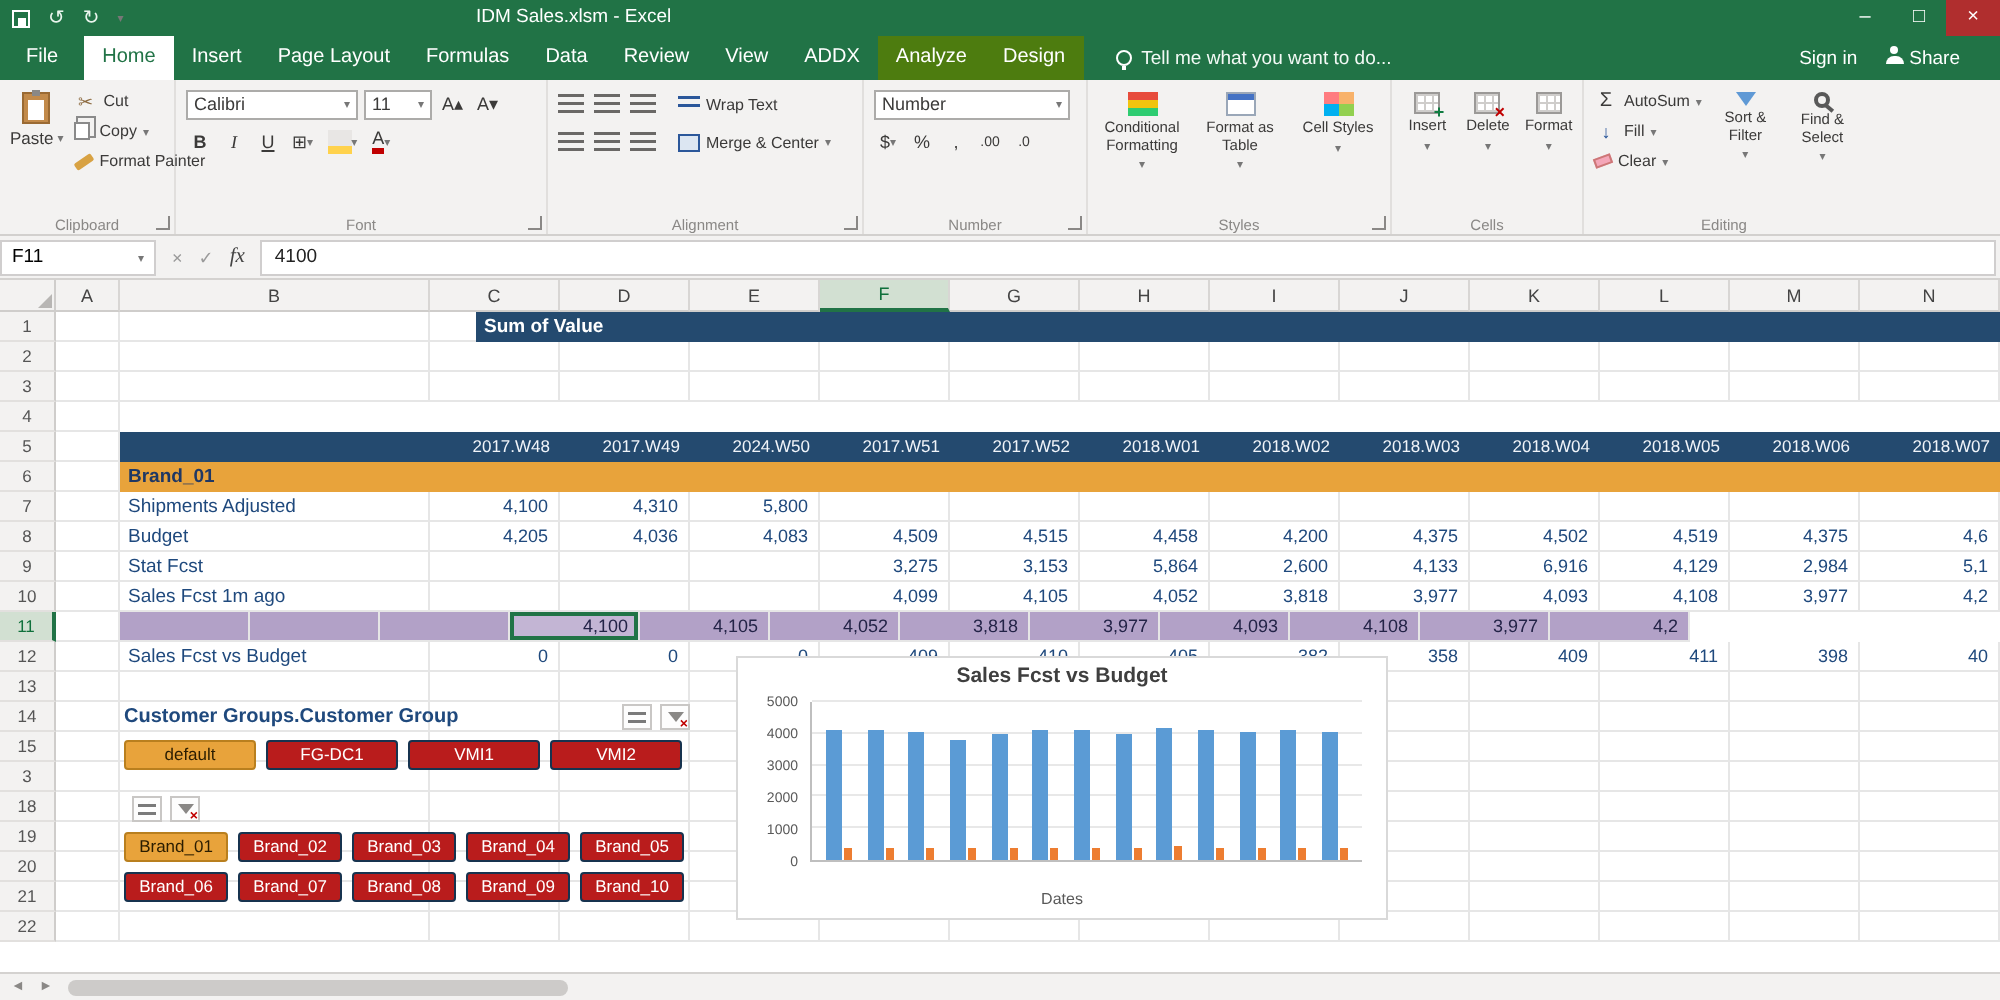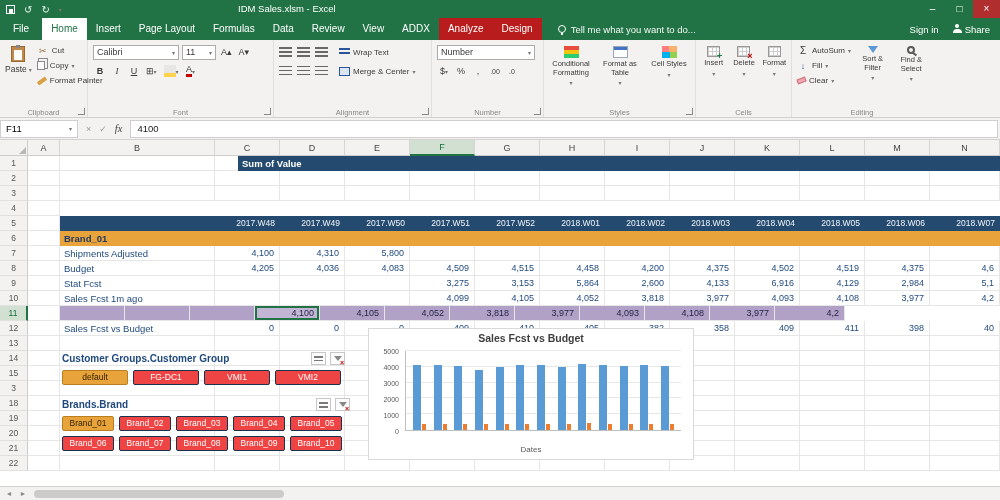--- a/index.html
+++ b/index.html
@@ -16,25 +16,25 @@
   .ctxhdr{position:absolute;left:428px;top:0;width:112px;height:18px;background:#40906a;color:#eaf5ee;text-align:center;line-height:18px;font-size:8.5px}
   .wincontrols{position:absolute;right:0;top:0;display:flex}
   .wincontrols span{width:27px;height:18px;text-align:center;line-height:17px;font-size:10px;color:#fff}
   .wincontrols .close{background:#b02e2e}
 
   
   .tabbar{height:22px;background:#217346;display:flex;align-items:stretch;color:#fff;font-size:10px;position:relative}
   .tab,.file-tab{padding:0 9px;line-height:22px;white-space:nowrap;cursor:default}
   .file-tab{padding:0 13px}
   .tab.active{background:#fff;color:#217346}
-  .tab.ctx{background:#b91c1c}
+  .tab.ctx{background:#4d7c0f}
   .tellme{display:flex;align-items:center;gap:5px;margin-left:16px;font-size:9.5px;color:#f2f9f5}
   .bulb{width:8px;height:8px;border:1px solid #fff;border-radius:50%;position:relative;display:inline-block}
   .bulb::after{content:"";position:absolute;left:2px;bottom:-3px;width:2px;height:2px;background:#fff}
-  .tab-right{margin-left:auto;display:flex;align-items:center;gap:14px;padding-right:10px;font-size:9.5px}
+  .tab-right{margin-left:auto;display:flex;align-items:center;gap:14px;padding-right:20px;font-size:9.5px}
   .person{width:9px;height:9px;display:inline-block;position:relative;margin-right:3px}
   .person::before{content:"";position:absolute;top:0;left:2.5px;width:4px;height:4px;border-radius:50%;background:#fff}
   .person::after{content:"";position:absolute;bottom:0;left:0;width:9px;height:4px;border-radius:4px 4px 0 0;background:#fff}
 
   
   .ribbon{height:78px;background:#f3f2f1;border-bottom:1px solid #d2d0ce;display:flex;color:#3b3a39}
   .rgroup{position:relative;border-right:1px solid #e1dfdd;padding:4px 4px 13px 5px}
   .glabel{position:absolute;bottom:0;left:0;right:0;text-align:center;font-size:7.5px;color:#8a8886}
   .launcher{position:absolute;right:2px;bottom:2px;width:7px;height:7px;border-right:1px solid #8a8886;border-bottom:1px solid #8a8886}
   .gbody{display:flex;gap:5px}
@@ -109,21 +109,21 @@
   .slicer{position:absolute}
   .s1{left:62px;top:194px;width:283px}
   .s2{left:62px;top:240px;width:288px}
   .slicer-head{display:flex;align-items:center;height:16px}
   .slicer-title{color:#1f497d;font-weight:bold;font-size:10px;flex:1}
   .sl-ic{width:15px;height:13px;border:1px solid #c9c7c5;background:#fdfdfd;margin-left:4px;position:relative}
   .ic-multi::after{content:"";position:absolute;left:2px;top:3px;width:9px;height:7px;background:linear-gradient(to bottom,#7a7a7a 0 1.5px,transparent 1.5px 4px,#7a7a7a 4px 5.5px,transparent 5.5px)}
   .ic-filter::after{content:"";position:absolute;left:3px;top:3px;width:0;height:0;border-left:4px solid transparent;border-right:4px solid transparent;border-top:5px solid #8a8886}
   .ic-filter::before{content:"\00d7";position:absolute;right:0;bottom:-2px;color:#c00000;font-size:7px;font-weight:bold}
   .slicer-btns{display:flex;flex-wrap:wrap;gap:5px;margin-top:4px}
-  .sbtn{height:15px;line-height:13px;text-align:center;font-size:8.5px;background:#ef4444;color:#fff;border:1px solid #17334f;border-radius:2px}
+  .sbtn{height:15px;line-height:13px;text-align:center;font-size:8.5px;background:#b91c1c;color:#fff;border:1px solid #17334f;border-radius:2px}
   .s1 .sbtn{width:66px}
   .s2 .sbtn{width:52px}
   .sbtn.on{background:#e8a33b;color:#2b1d00;border-color:#b97f1e}
 
   .chart{position:absolute;left:368px;top:172px;width:326px;height:132px;background:#fff;border:1px solid #d9d9d9}
   .chart-title{position:absolute;top:3px;left:0;right:0;text-align:center;font-size:10.5px;font-weight:600;color:#3f3f3f}
   .ylab{position:absolute;left:4px;width:28px;top:22px;bottom:28px}
   .ytick{position:absolute;right:2px;width:100%;text-align:right;font-size:7px;color:#595959}
   .plot{position:absolute;left:36px;top:22px;right:12px;bottom:28px;border-left:1px solid #bfbfbf;border-bottom:1px solid #bfbfbf}
   .gridline{position:absolute;left:0;right:0;height:1px;background:#e8e8e8}
@@ -466,21 +466,21 @@
               <div class="cell navy title" style="width: 940px;">Sum of Value</div>
             </div>
           </div>
           <div class="sheet-row">
             <div class="rn">5</div>
             <div class="rc">
               <div class="cell gline" style="width: 32px;"></div>
               <div class="cell navy" style="width: 155px;"></div>
               <div class="cell navy wk" style="width: 65px;">2017.W48</div>
               <div class="cell navy wk" style="width: 65px;">2017.W49</div>
-              <div class="cell navy wk" style="width: 65px;">2017.W50</div>
+              <div class="cell navy wk" style="width: 65px;">2024.W50</div>
               <div class="cell navy wk" style="width: 65px;">2017.W51</div>
               <div class="cell navy wk" style="width: 65px;">2017.W52</div>
               <div class="cell navy wk" style="width: 65px;">2018.W01</div>
               <div class="cell navy wk" style="width: 65px;">2018.W02</div>
               <div class="cell navy wk" style="width: 65px;">2018.W03</div>
               <div class="cell navy wk" style="width: 65px;">2018.W04</div>
               <div class="cell navy wk" style="width: 65px;">2018.W05</div>
               <div class="cell navy wk" style="width: 65px;">2018.W06</div>
               <div class="cell navy wk" style="width: 70px;">2018.W07</div>
             </div>
@@ -788,21 +788,20 @@
           <div class="slicer-btns">
               <div class="sbtn on">default</div>
               <div class="sbtn">FG-DC1</div>
               <div class="sbtn">VMI1</div>
               <div class="sbtn">VMI2</div>
             </div>
         </div>
 
         <div class="slicer s2">
           <div class="slicer-head">
-            <span class="slicer-title">Brands.Brand</span>
             <span class="sl-ic ic-multi"></span>
             <span class="sl-ic ic-filter"></span>
           </div>
           <div class="slicer-btns">
               <div class="sbtn on">Brand_01</div>
               <div class="sbtn">Brand_02</div>
               <div class="sbtn">Brand_03</div>
               <div class="sbtn">Brand_04</div>
               <div class="sbtn">Brand_05</div>
               <div class="sbtn">Brand_06</div>

